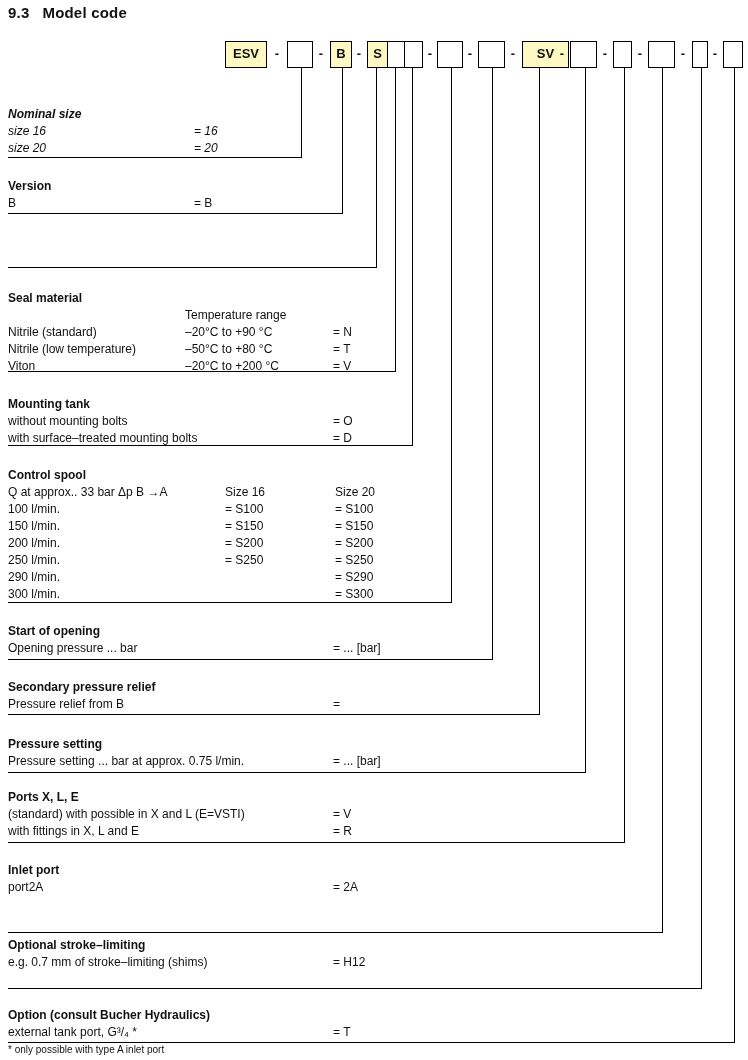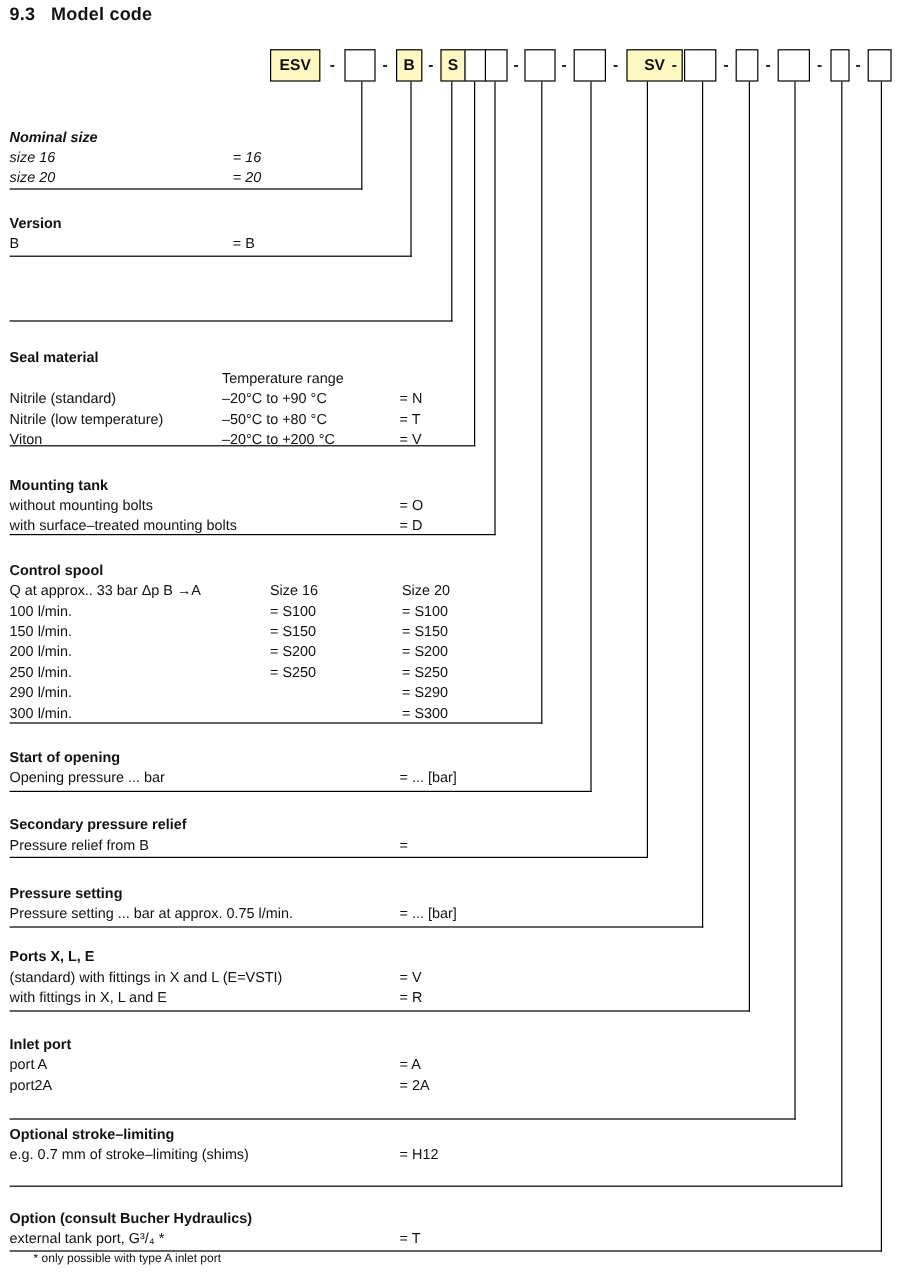--- a/index.html
+++ b/index.html
@@ -26,21 +26,21 @@
   
   .section { position:absolute; left:8px; width:732px; font-size:12px; line-height:17px; }
   .sec-title { margin:0; padding:0; font-size:12px; font-weight:bold; height:17px; }
   .row { position:relative; height:17px; white-space:nowrap; }
   .v-std    { position:absolute; left:325px; }
   .v-near   { position:absolute; left:158px;margin-left:28px; }
   .v-design { position:absolute; left:102px; }
   .mid      { position:absolute; left:177px; }
   .c16      { position:absolute; left:217px; }
   .c20      { position:absolute; left:327px; }
-  .footnote { position:absolute; left:8px; top:1044px; font-size:10px;margin-left:20px; }
+  .footnote { position:absolute; left:8px; top:1044px; font-size:10px; }
 </style>
 </head>
 <body>
 
 <div class="page">
 
   <div class="title">
     <span class="num">9.3</span><span>Model code</span>
   </div>
 
@@ -198,36 +198,32 @@
     <h3 class="sec-title">Pressure setting</h3>
     <div class="row">
       <span>Pressure setting ... bar at approx. 0.75 l/min.</span>
       <span class="v-std">= ... [bar]</span>
     </div>
   </div>
 
   <div class="section" style="top:789px;">
     <h3 class="sec-title">Ports X, L, E</h3>
     <div class="row">
-      <span>(standard) with fittings in X and L (E=VSTI)</span>
+      <span>(standard) with possible in X and L (E=VSTI)</span>
       <span class="v-std">= V</span>
     </div>
     <div class="row">
       <span>with fittings in X, L and E</span>
       <span class="v-std">= R</span>
     </div>
   </div>
 
   <div class="section" style="top:862px;">
     <h3 class="sec-title">Inlet port</h3>
     <div class="row">
-      <span>port A</span>
-      <span class="v-std">= A</span>
-    </div>
-    <div class="row">
       <span>port2A</span>
       <span class="v-std">= 2A</span>
     </div>
   </div>
 
   <div class="section" style="top:916px;margin-top:21px;">
     <h3 class="sec-title">Optional stroke–limiting</h3>
     <div class="row">
       <span>e.g. 0.7 mm of stroke–limiting (shims)</span>
       <span class="v-std">= H12</span>

